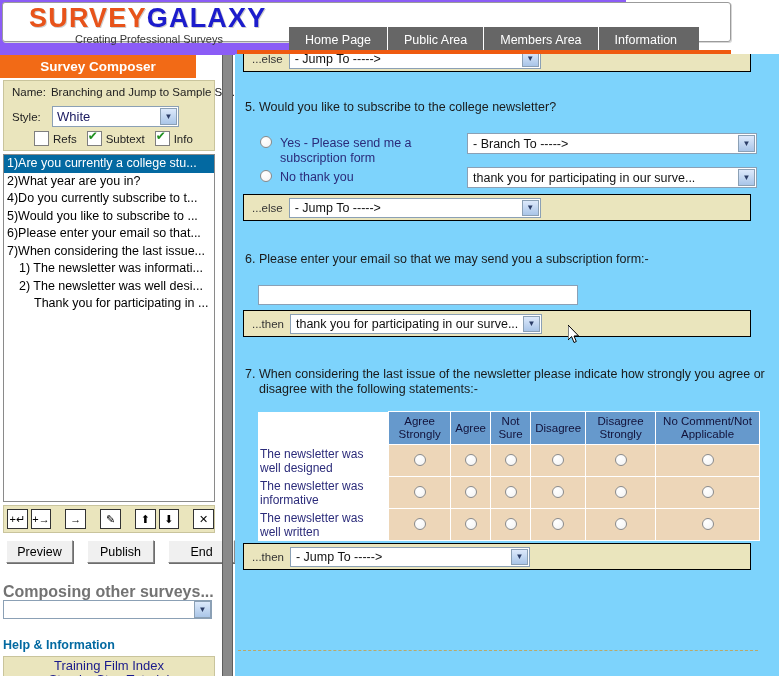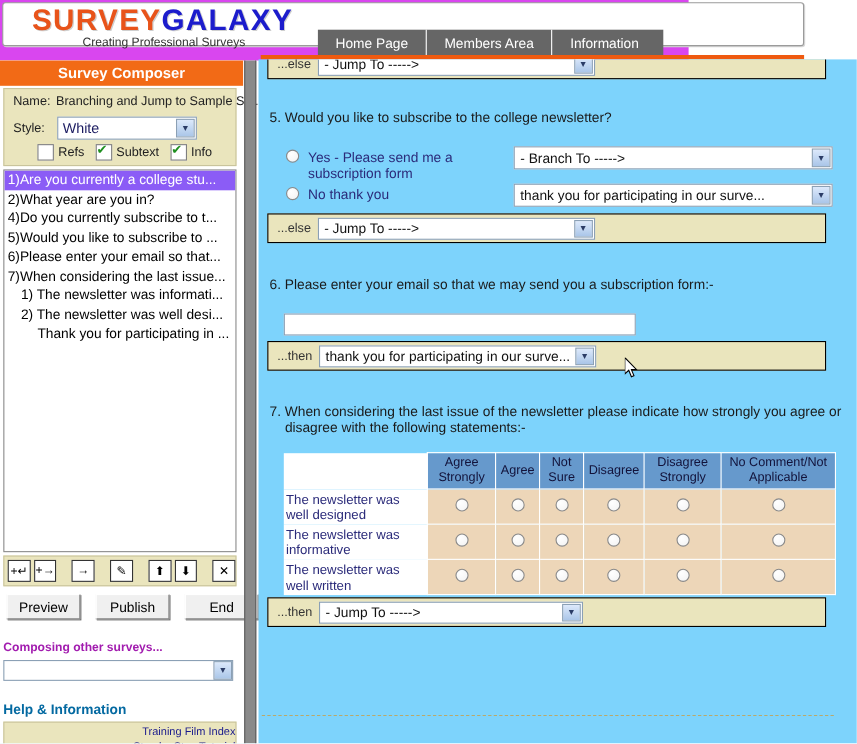--- a/index.html
+++ b/index.html
@@ -15,21 +15,21 @@
     height: 676px;
     overflow: hidden;
     background: #ffffff;
   }
 
   
   .header-band {
     position: absolute;
     left: 0; top: 0;
     width: 626px; height: 55px;
-    background: #d946ef;
+    background: #8b5cf6;
   }
   .logo-box {
     position: absolute;
     left: 2px; top: 2px;
     width: 727px; height: 38px;
     background: #ffffff;
     border: 1px solid #9b9b9b;
     border-radius: 3px;
     box-shadow: 1px 1px 0 #d7d7d7;
   }
@@ -83,21 +83,21 @@
   .sidebar {
     position: absolute;
     left: 0; top: 55px;
     width: 221px;
     height: 621px;
     background: #ffffff;
   }
   .sb-title {
     position: absolute;
     left: 0; top: 0;
-    width: 221px; height: 23px;
+    width: 196px; height: 23px;
     background: #f26a16;
     color: #ffffff;
     font-size: 13.5px;
     font-weight: bold;
     text-align: center;
     line-height: 23px;
   }
   .sb-meta {
     position: absolute;
     left: 3px; top: 25px;
@@ -181,21 +181,21 @@
   }
   .li {
     font-size: 12.5px;
     color: #000000;
     padding: 0px 3px;
     line-height: 17.5px;
     white-space: nowrap;
     overflow: hidden;
     cursor: pointer;
   }
-  .li.sel { background: #8b5cf6; color: #ffffff; }
+  .li.sel { background: #0369a1; color: #ffffff; }
   .li.ind1 { padding-left: 15px; }
   .li.ind2 { padding-left: 30px; }
 
   .sb-toolbar {
     position: absolute;
     left: 3px; top: 450px;
     width: 212px; height: 28px;
     background: #eae5bd;
     border: 1px solid #c9c49c;
     box-sizing: border-box;
@@ -226,21 +226,21 @@
     border-left-color: #ffffff;
     box-shadow: 1px 1px 0 #6d6d6d;
     font-size: 12.5px;
     color: #000000;
     display: flex; align-items: center; justify-content: center;
     cursor: pointer;
   }
 
   .sb-other-title {
     position: absolute; left: 3px; top: 528px;
-    font-size: 11px; font-weight: bold; color: #a21caf;
+    font-size: 16px; font-weight: bold; color: #737373;
     white-space: nowrap;
   }
   .sb-other-sel {
     position: absolute; left: 3px; top: 545px;
     width: 209px; height: 19px;
     background: #ffffff;
     border: 1px solid #8ba0b5;
     box-sizing: border-box;
     cursor: pointer;
   }
@@ -252,25 +252,24 @@
   .sb-help-box {
     position: absolute; left: 3px; top: 601px;
     width: 212px; height: 71px;
     background: #eae5bd;
     border: 1px solid #c9c49c;
     box-sizing: border-box;
     text-align: center;
     padding-top: 2px;
   }
   .help-link {
-    font-size: 10px;
+    font-size: 13px;
     color: #1a1a8c;
     line-height: 13.5px;
     cursor: pointer;
-    text-align: right;
   }
 
   .vert-divider {
     position: absolute;
     left: 222px; top: 55px;
     width: 11px; height: 621px;
     background: #8a8a8a;
     border-left: 1px solid #5e5e5e;
     border-right: 1px solid #5e5e5e;
     box-sizing: border-box;
@@ -400,20 +399,21 @@
   <div class="header-band">
     <div class="logo-box">
       <div class="logo-text">
         <span class="logo-survey">SURVEY</span><span class="logo-galaxy">GALAXY</span>
       </div>
       <div class="logo-tagline">Creating Professional Surveys</div>
     </div>
 
     <div class="nav-bar">
       <div class="nav-item">Home Page</div>
+      <div class="nav-item">Public Area</div>
       <div class="nav-item">Members Area</div>
       <div class="nav-item">Information</div>
     </div>
     <div class="orange-rule"></div>
   </div>
 
   <div class="sidebar">
     <div class="sb-title">Survey Composer</div>
 
     <div class="sb-meta">

